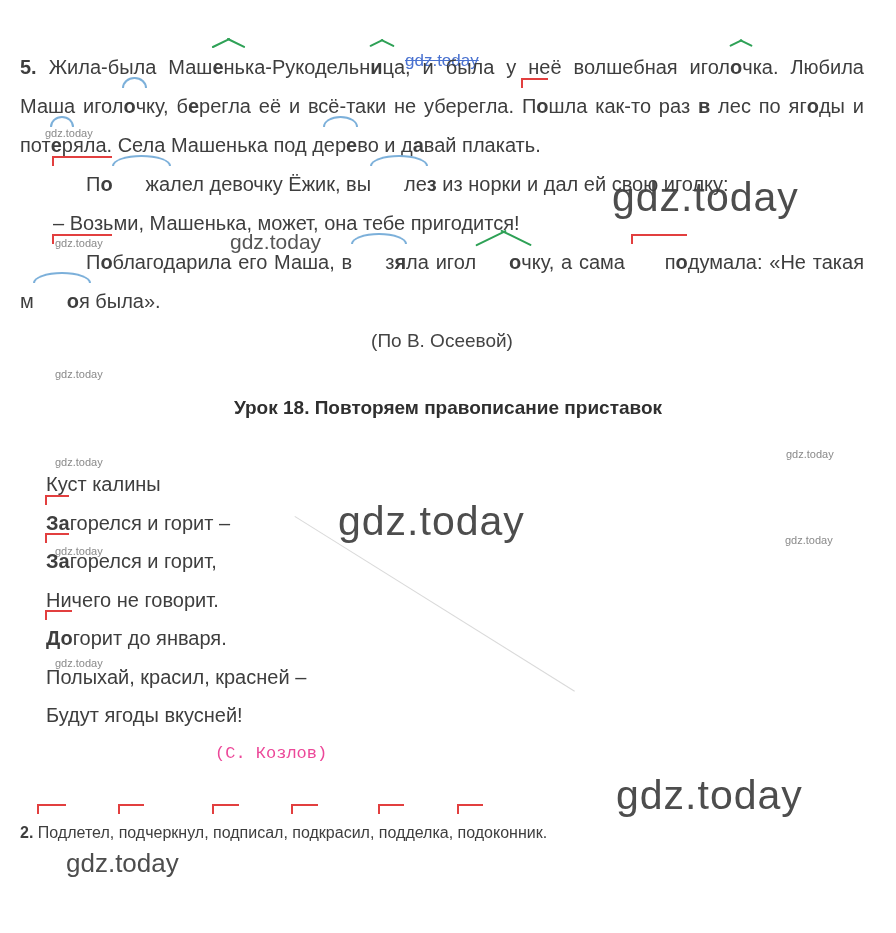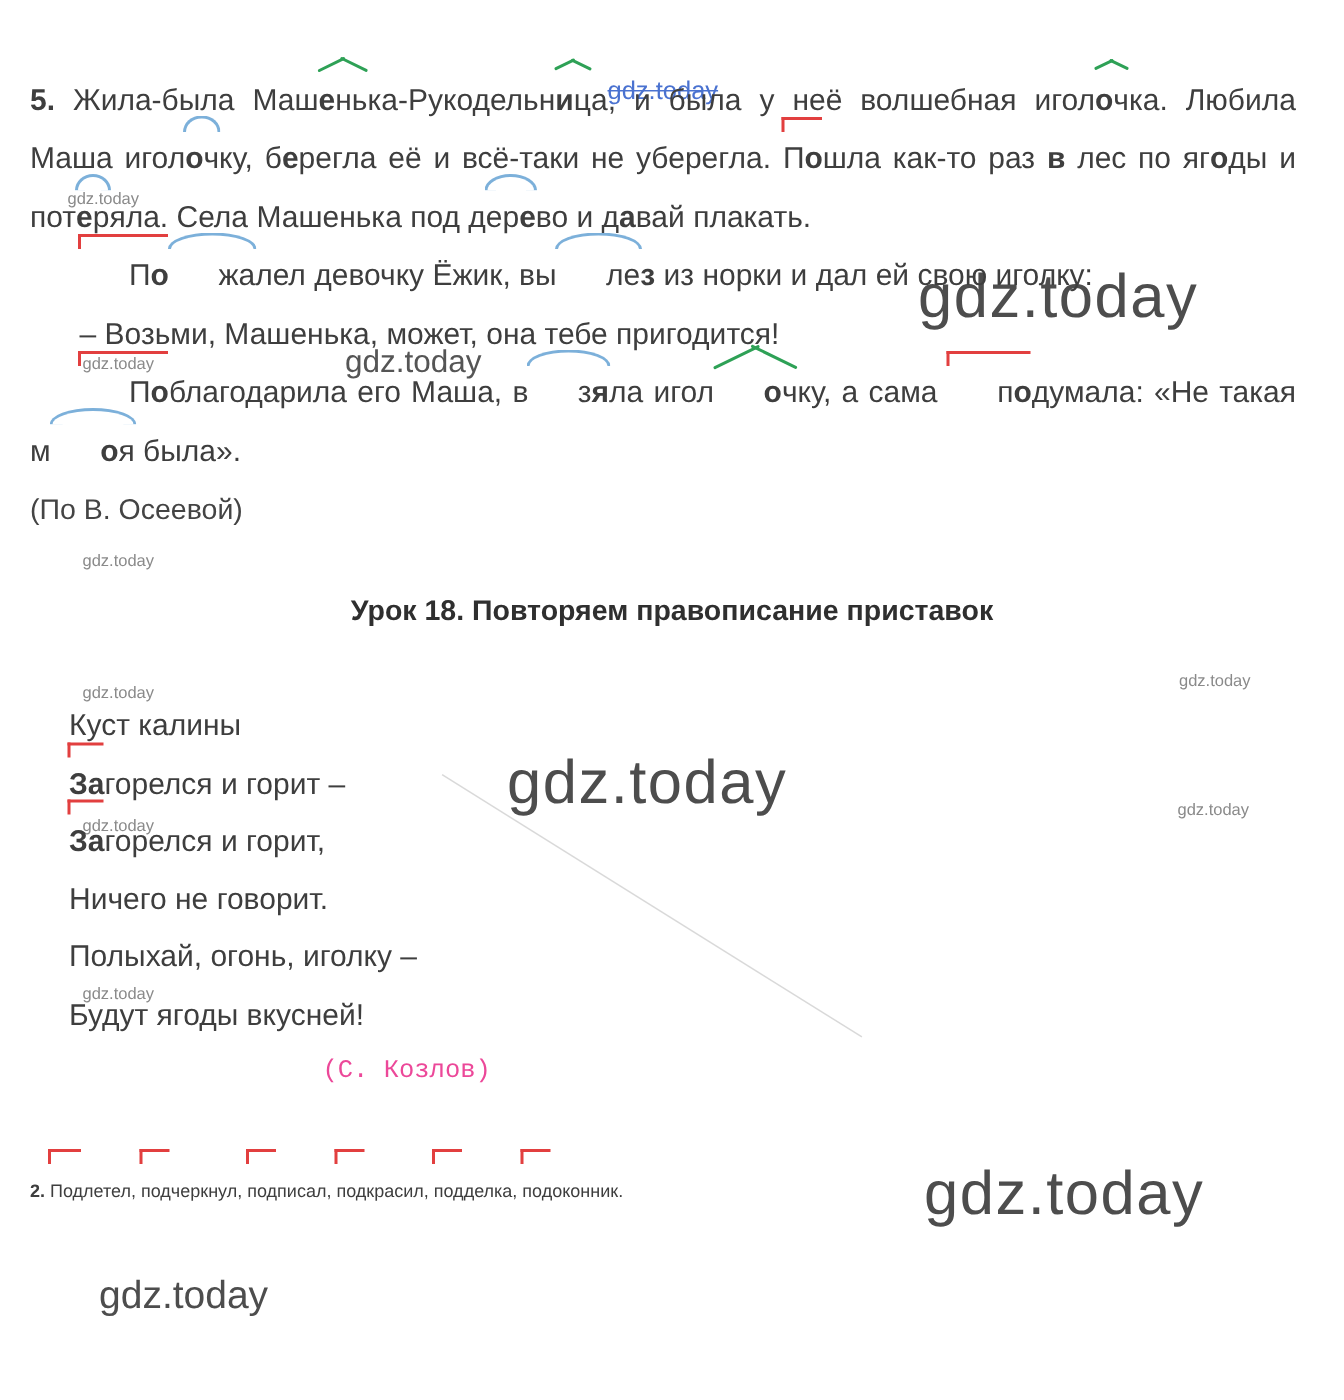--- a/index.html
+++ b/index.html
@@ -8,26 +8,26 @@
     width:896px;height:933px;position:relative;overflow:hidden;
     font-family:"Liberation Sans",sans-serif;color:#3e3e3e;
   }
   .page{position:relative;width:896px;height:933px;}
   .content{position:relative;z-index:1;}
 
   
   .ex5{margin:48px 32px 0 20px;font-size:20px;line-height:39px;text-align:justify;}
   .para{text-align:justify;}
   .para.indent{text-indent:33px;}
-  .attribution{text-align:left;font-size:19px;line-height:39px;color:#444;}
+  .attribution{text-align:center;font-size:19px;line-height:39px;color:#444;}
   .heading{margin-top:37px;text-align:center;font-size:19px;font-weight:bold;color:#2f2f2f;}
   .poem{margin:46px 0 0 20px;font-size:20px;line-height:38.5px;}
   .poem-line.sub{padding-left:26px;}
   .poem-attr{padding-left:195px;font-size:17px;color:#ec4899;font-family:Liberation Mono, monospace;}
-  .ex2{margin:40px 20px 0 20px;font-size:12px;line-height:39px;}
+  .ex2{margin:40px 20px 0 20px;font-size:16px;line-height:39px;}
 
   .b{font-weight:bold;}
 
   
   .mark{position:relative;display:inline-block;}
   .mark-p::before{ 
     content:"";position:absolute;left:-1px;right:1px;top:-9px;height:8px;
     border-top:2px solid #e23f3f;border-left:2px solid #e23f3f;
   }
   .mark-s::before,.mark-s::after{ 
@@ -86,21 +86,22 @@
       <p class="attribution">(По В. Осеевой)</p>
     </div>
 
     <h2 class="heading">Урок 18. Повторяем правописание приставок</h2>
 
     <div class="poem">
       <p class="poem-line sub"><span>Куст калины</span></p>
       <p class="poem-line sub"><span class="mark mark-p"><span class="b">За</span></span><span>горелся и горит –</span></p>
       <p class="poem-line sub"><span class="mark mark-p"><span class="b">За</span></span><span>горелся и горит,</span></p>
       <p class="poem-line sub"><span>Ничего не говорит.</span></p>
-      <p class="poem-line sub"><span>Полыхай, огонь, иголку –</span></p>
+      <p class="poem-line sub"><span class="mark mark-p"><span class="b">До</span></span><span>горит до января.</span></p>
+      <p class="poem-line sub"><span>Полыхай, красил, красней –</span></p>
       <p class="poem-line sub"><span>Будут ягоды вкусней!</span></p>
       <p class="poem-attr">(С. Козлов)</p>
     </div>
 
     <p class="ex2"><span class="b">2. </span><span class="mark mark-p"><span>Под</span></span><span>летел, </span><span class="mark mark-p"><span>под</span></span><span>черкнул, </span><span class="mark mark-p"><span>под</span></span><span>писал, </span><span class="mark mark-p"><span>под</span></span><span>красил, </span><span class="mark mark-p"><span>под</span></span><span>делка, </span><span class="mark mark-p"><span>под</span></span><span>оконник.</span></p>
 
   </div>
 </div>
 
 </body></html>

